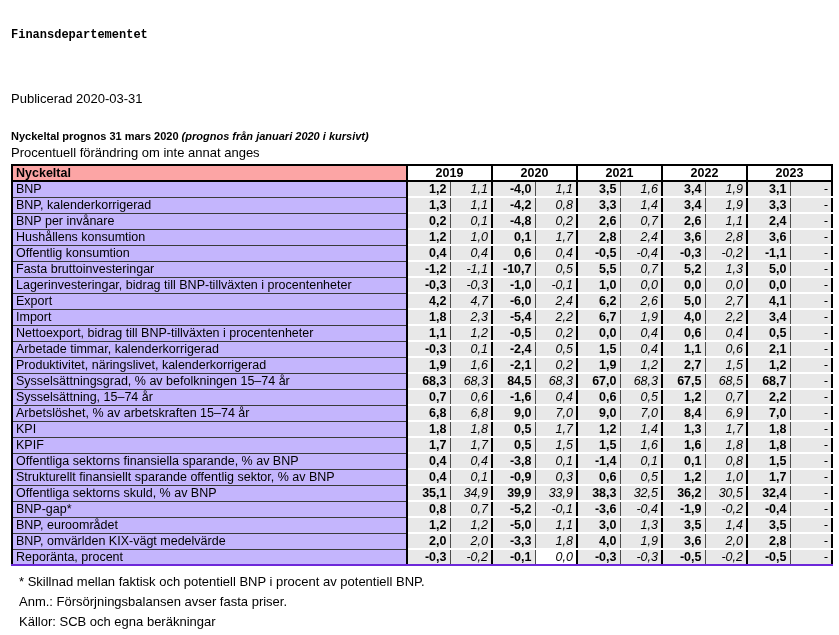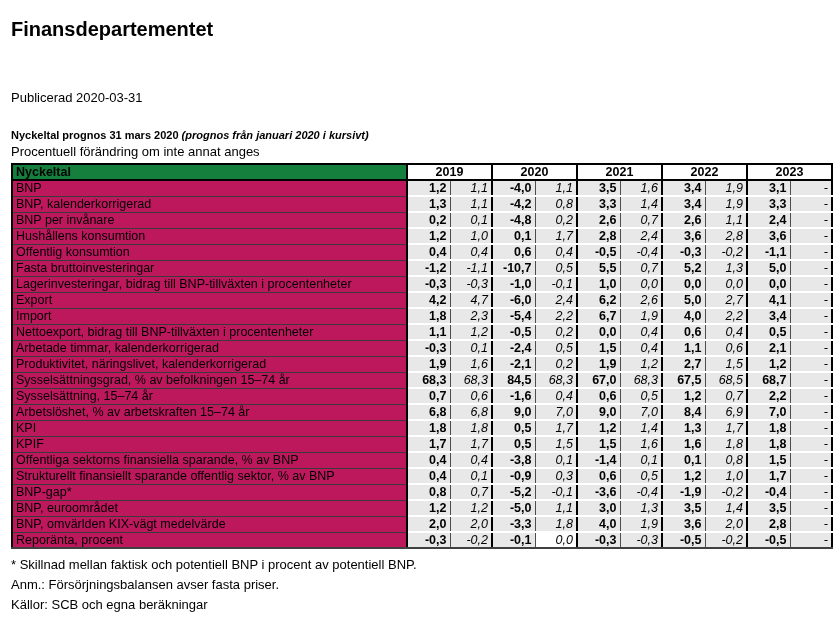--- a/index.html
+++ b/index.html
@@ -7,24 +7,25 @@
   body {
     width: 839px; height: 635px;
     font-family: "Liberation Sans", "DejaVu Sans", sans-serif;
     color: #000;
     position: relative;
     overflow: hidden;
   }
   .page { padding: 14px 9px 0 11px; }
 
   .doc-title {
-    font-size: 20px;
+    font-size: 12px;
     font-weight: bold;
     letter-spacing: 0px;
-    margin-top: 4px;
+    margin-top: 14px;
+    font-family: Liberation Mono, monospace;
   }
   .published {
     font-size: 13px;
     margin-top: 49px;
   }
   .caption {
     font-size: 11px;
     font-weight: bold;
     margin-top: 24px;
   }
@@ -43,56 +44,56 @@
   }
   table.keytable th, table.keytable td {
     font-size: 12.5px;
     height: 15.5px;
     line-height: 14px;
     padding: 0 3px;
     overflow: hidden;
     white-space: nowrap;
   }
   th.corner-cell {
-    background: #15803d;
+    background: #fca5a5;
     text-align: left;
     font-weight: bold;
     font-size: 13px;
     border-right: 2px solid #000;
     border-bottom: 2px solid #000;
   }
   th.year-cell {
     background: #ffffff;
     text-align: center;
     font-weight: bold;
     font-size: 13px;
     border-left: 2px solid #000;
     border-bottom: 2px solid #000;
     border-radius: 8px;
   }
   td.label-cell {
-    background: #be185d;
+    background: #c4b5fd;
     text-align: left;
     font-size: 13px;
     border-right: 2px solid #000;
     border-bottom: 1px solid #3a3a3a;
   }
   td.num {
     background: #e8e8e8;
     text-align: right;
     border-bottom: 2px solid #ffffff;
   }
   td.bold-col { font-weight: bold; border-left: 2px solid #000; }
   td.bold-col.first-group { border-left: none; }
   td.italic-col { font-style: italic; border-left: 1px solid #4d4d4d; }
   td.white-bg { background: #ffffff; }
-  tr:last-child td { border-bottom: 2px solid #404040; }
+  tr:last-child td { border-bottom: 2px solid #6d28d9; }
 
   .footnotes { margin-top: 6px; font-size: 13px; }
-  .footnotes div { line-height: 20px; }
+  .footnotes div { line-height: 20px; margin-left: 8px; }
 </style>
 </head>
 <body>
 
 <div class="page">
 
   <div class="doc-title">Finansdepartementet</div>
 
   <div class="published">Publicerad 2020-03-31</div>
 
@@ -366,20 +367,33 @@
           <td class="num bold-col">-0,9</td>
           <td class="num italic-col">0,3</td>
           <td class="num bold-col">0,6</td>
           <td class="num italic-col">0,5</td>
           <td class="num bold-col">1,2</td>
           <td class="num italic-col">1,0</td>
           <td class="num bold-col">1,7</td>
           <td class="num italic-col">-</td>
         </tr>
         <tr>
+          <td class="label-cell">Offentliga sektorns skuld, % av BNP</td>
+          <td class="num bold-col first-group">35,1</td>
+          <td class="num italic-col">34,9</td>
+          <td class="num bold-col">39,9</td>
+          <td class="num italic-col">33,9</td>
+          <td class="num bold-col">38,3</td>
+          <td class="num italic-col">32,5</td>
+          <td class="num bold-col">36,2</td>
+          <td class="num italic-col">30,5</td>
+          <td class="num bold-col">32,4</td>
+          <td class="num italic-col">-</td>
+        </tr>
+        <tr>
           <td class="label-cell">BNP-gap*</td>
           <td class="num bold-col first-group">0,8</td>
           <td class="num italic-col">0,7</td>
           <td class="num bold-col">-5,2</td>
           <td class="num italic-col">-0,1</td>
           <td class="num bold-col">-3,6</td>
           <td class="num italic-col">-0,4</td>
           <td class="num bold-col">-1,9</td>
           <td class="num italic-col">-0,2</td>
           <td class="num bold-col">-0,4</td>

